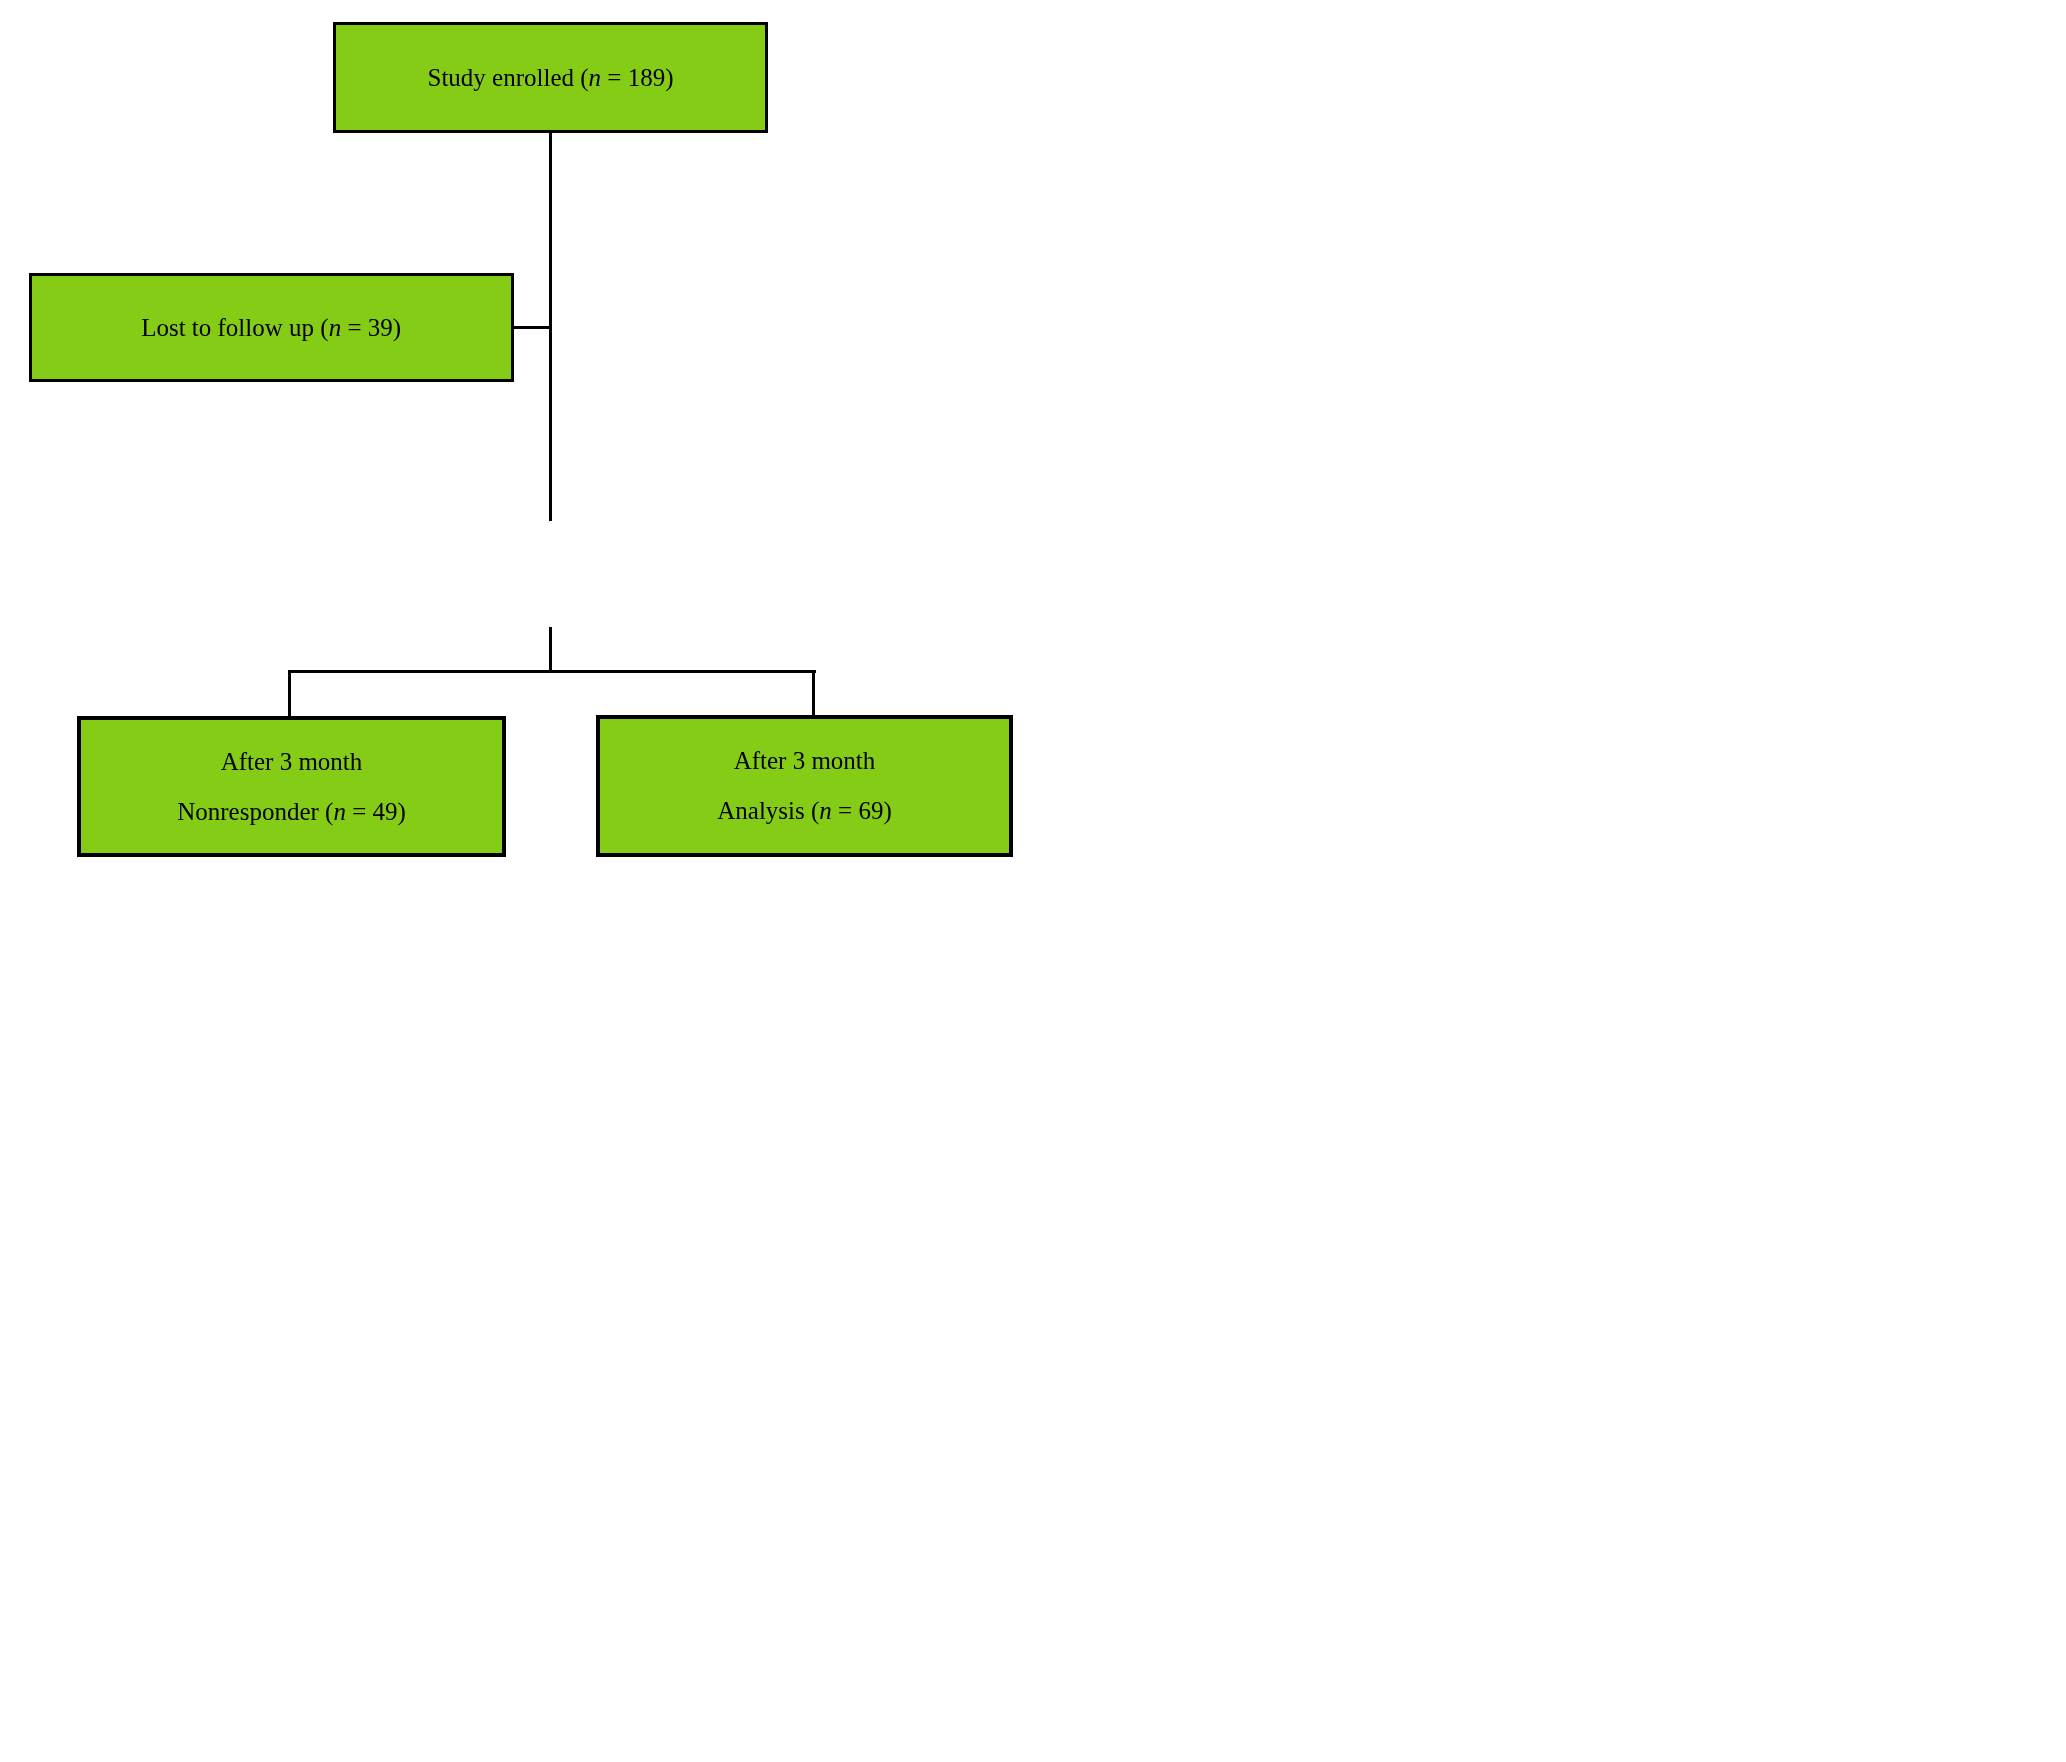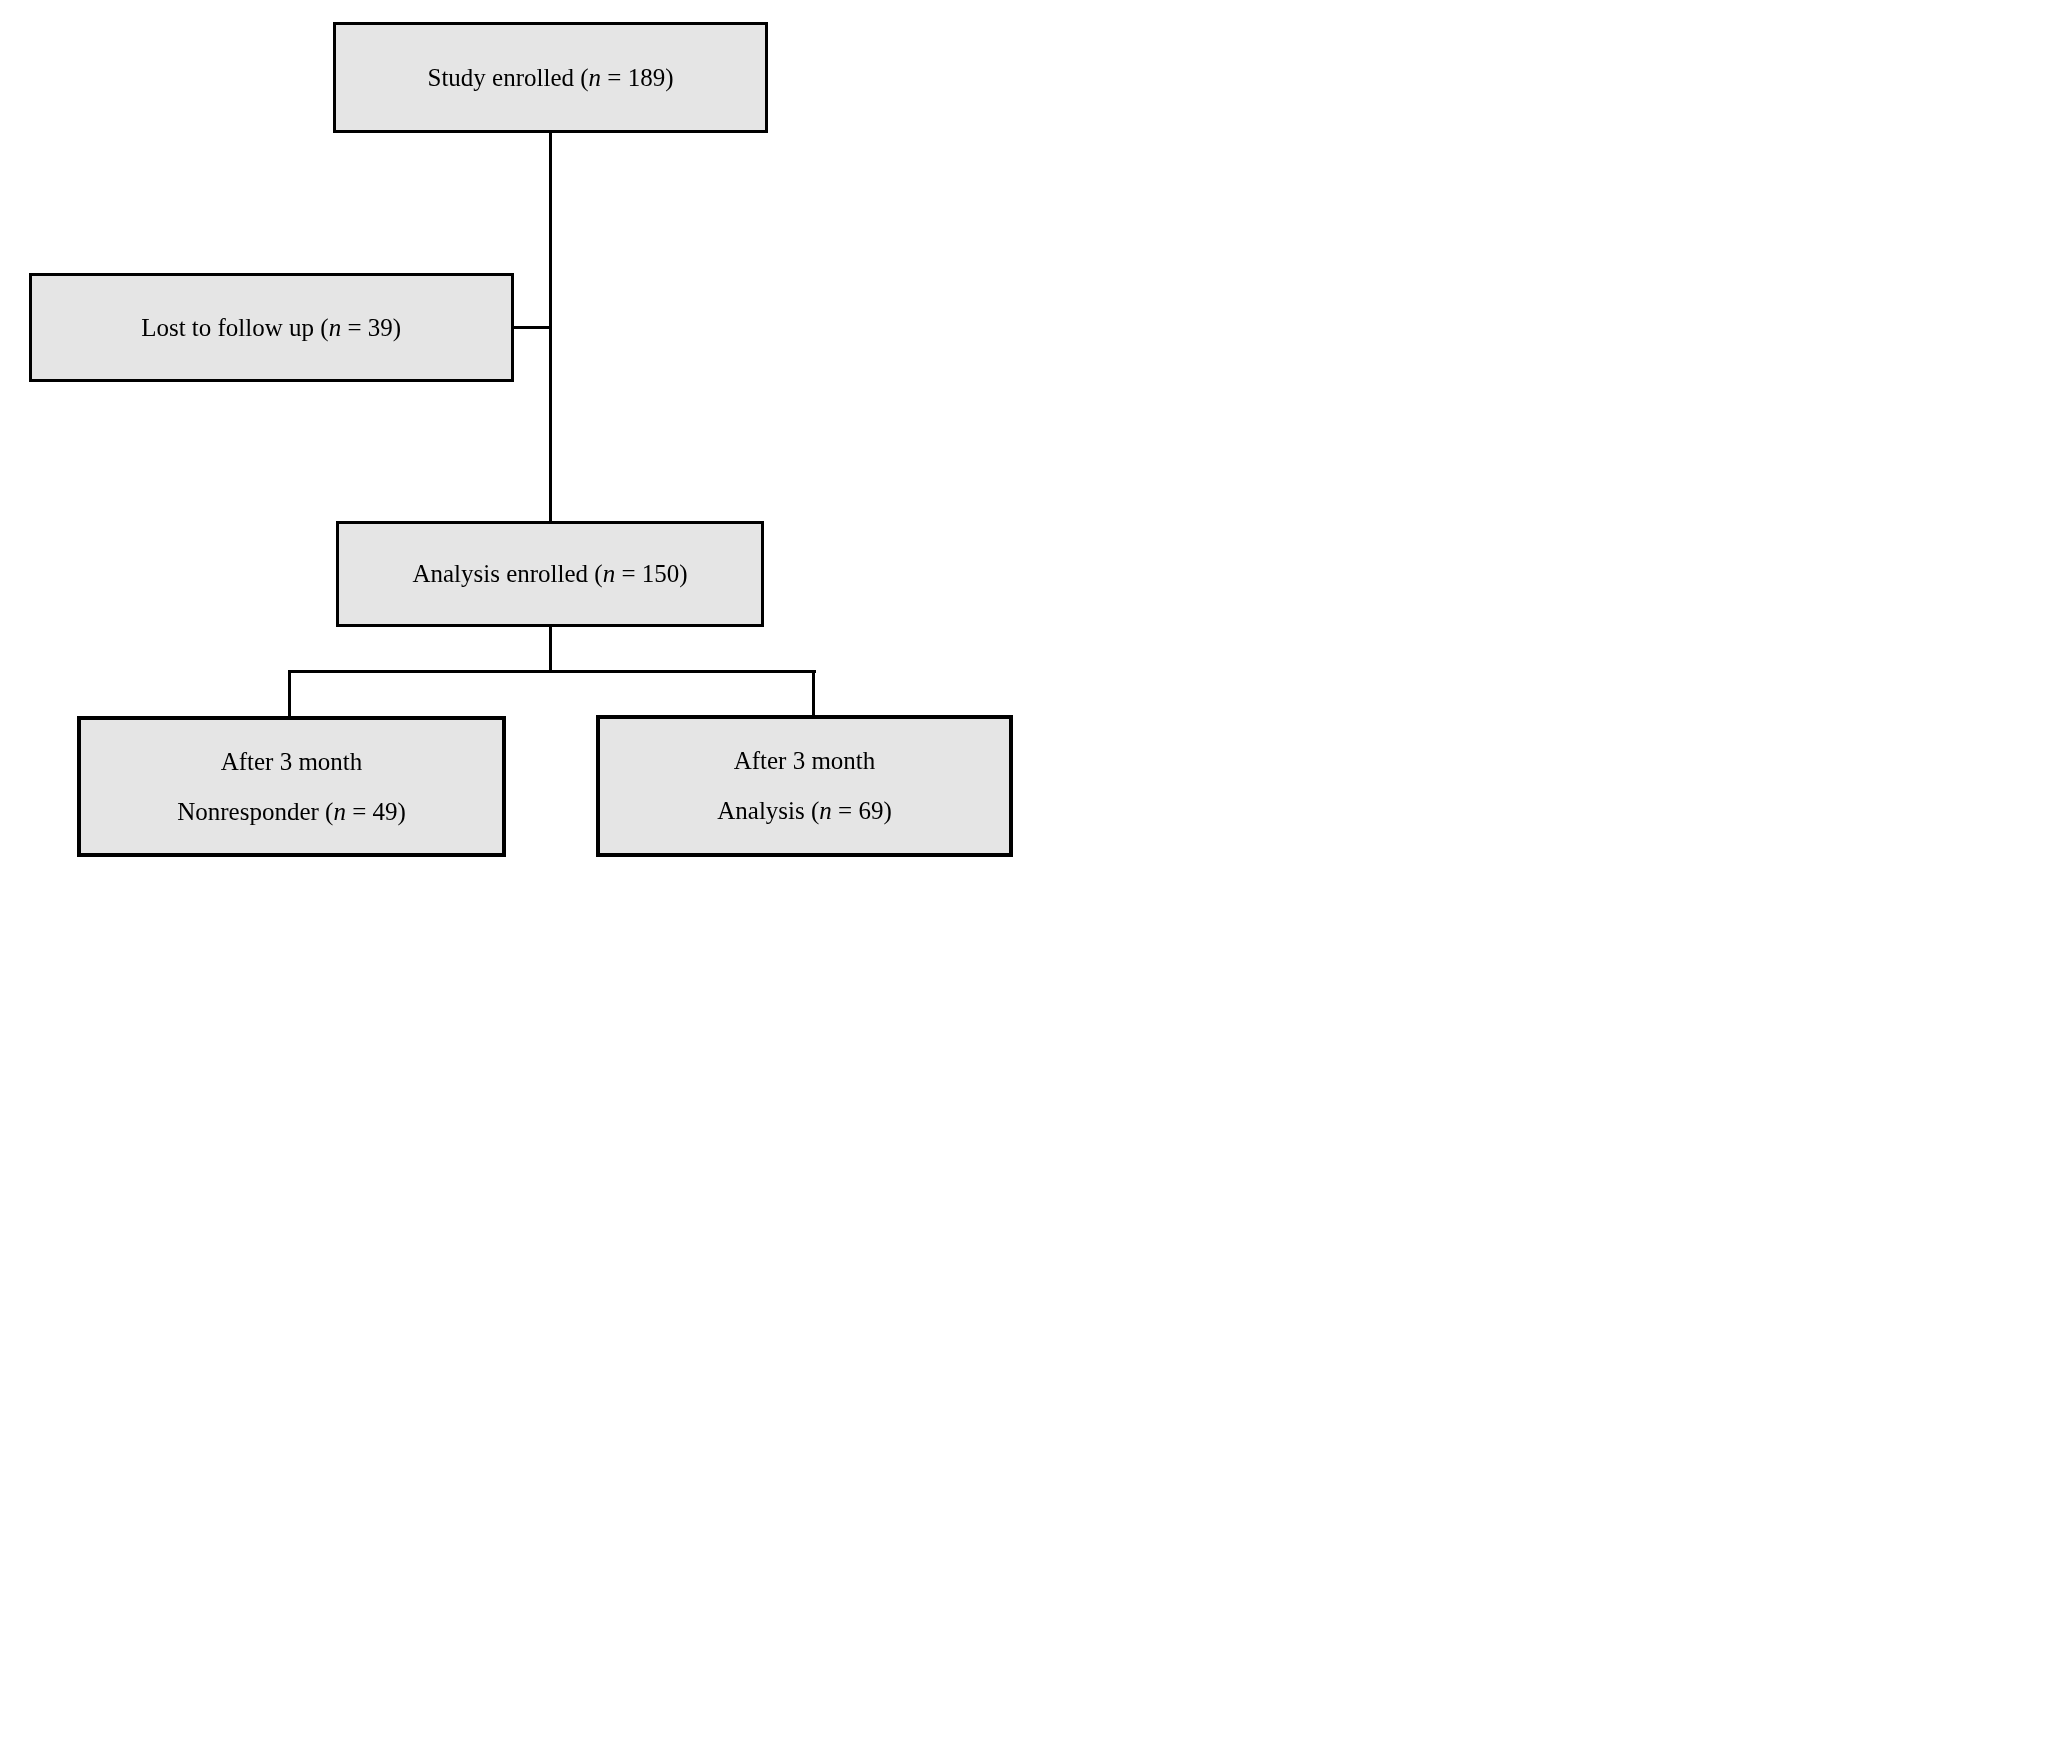--- a/index.html
+++ b/index.html
@@ -11,21 +11,21 @@
     position: relative;
     width: 1033px;
     height: 881px;
     background: #ffffff;
     font-family: "Liberation Serif", "DejaVu Serif", serif;
     color: #000000;
   }
   .box {
     position: absolute;
     border: 3.5px solid #000000;
-    background: #e5e5e5;
+    background: #84cc16;
     display: flex;
     flex-direction: column;
     align-items: center;
     justify-content: center;
     text-align: center;
     font-size: 25px;
     line-height: 1.2;
     box-sizing: border-box;
   }
   .box.heavy { border-width: 4.2px; }
@@ -66,23 +66,20 @@
   <div class="line" id="line-drop-right"></div>
 
   <div class="box" id="box-study">
     <span class="bl"><span>Study enrolled (</span><i class="nvar">n</i><span> = 189)</span></span>
   </div>
 
   <div class="box" id="box-lost">
     <span class="bl"><span>Lost to follow up (</span><i class="nvar">n</i><span> = 39)</span></span>
   </div>
 
-  <div class="box" id="box-analysis">
-    <span class="bl"><span>Analysis enrolled (</span><i class="nvar">n</i><span> = 150)</span></span>
-  </div>
 
   <div class="box two-line heavy" id="box-nonresp">
     <span class="bl">After 3 month</span>
     <span class="bl"><span>Nonresponder (</span><i class="nvar">n</i><span> = 49)</span></span>
   </div>
 
   <div class="box two-line heavy" id="box-resp">
     <span class="bl">After 3 month</span>
     <span class="bl"><span>Analysis (</span><i class="nvar">n</i><span> = 69)</span></span>
   </div>

